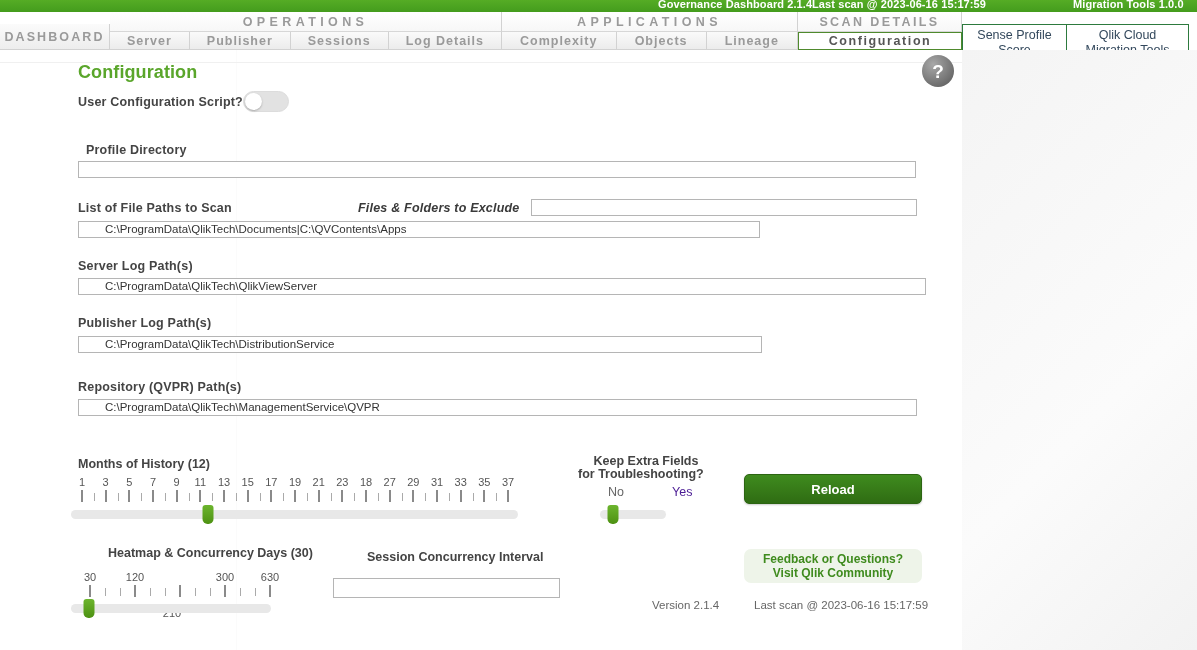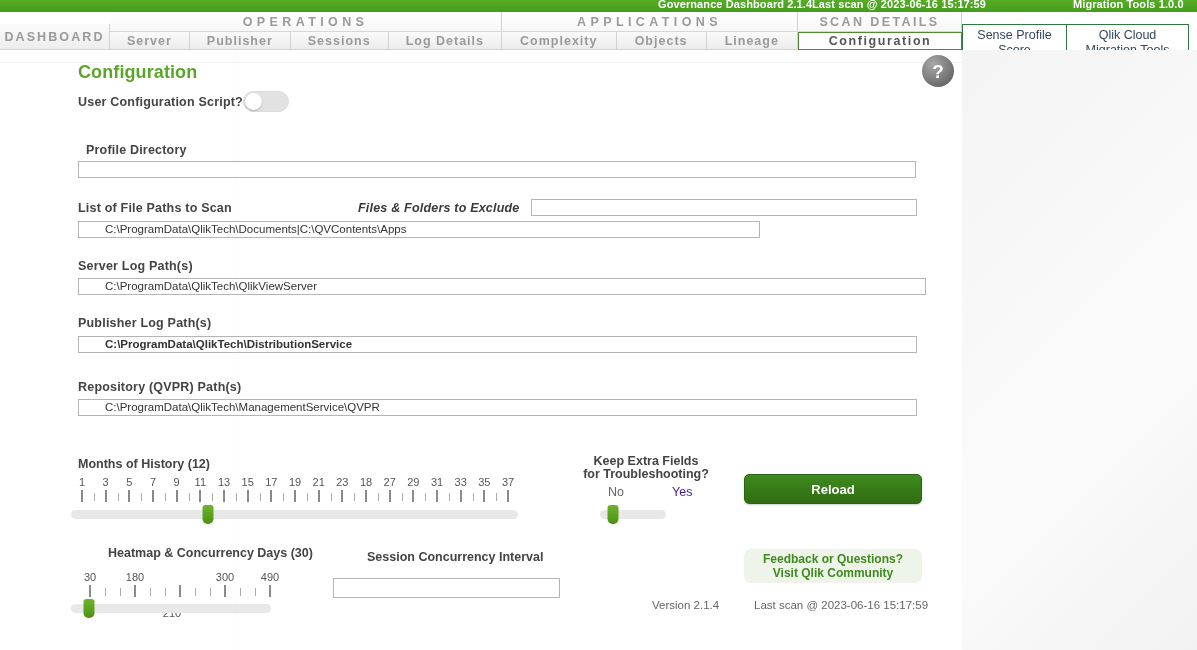--- a/index.html
+++ b/index.html
@@ -398,21 +398,21 @@
 
   <div class="field-label" style="left:78px; top:201px;">List of File Paths to Scan</div>
   <div class="field-label lbl-italic" style="left:358px; top:201px;">Files &amp; Folders to Exclude</div>
   <input class="txtinput" style="left: 531px; top: 199px; width: 386px;" value="">
   <div class="pathvalue" style="left:78px; top:221px; width:682px;">C:\ProgramData\QlikTech\Documents|C:\QVContents\Apps</div>
 
   <div class="field-label" style="left:78px; top:259px;">Server Log Path(s)</div>
   <div class="pathvalue" style="left:78px; top:278px; width:848px;">C:\ProgramData\QlikTech\QlikViewServer</div>
 
   <div class="field-label" style="left:78px; top:316px;">Publisher Log Path(s)</div>
-  <div class="pathvalue" style="left:78px; top:336px; width:839px;font-weight:bold;">C:\ProgramData\QlikTech\DistributionService</div>
+  <div class="pathvalue" style="left:78px; top:336px; width:684px;">C:\ProgramData\QlikTech\DistributionService</div>
 
   <div class="field-label" style="left:78px; top:380px;">Repository (QVPR) Path(s)</div>
   <div class="pathvalue" style="left:78px; top:399px; width:839px;">C:\ProgramData\QlikTech\ManagementService\QVPR</div>
 
   <div class="slider-label" style="left:78px; top:457px;">Months of History (12)</div>
   <div class="ticks" id="ticks-months" style="left:70px; top:476px; width:450px;">
       <div class="tick-num" style="left: 12px;">1</div>
       <div class="tick-major" style="left: 12px;"></div>
       <div class="tick-minor" style="left: 23.8333px;"></div>
       <div class="tick-num" style="left: 35.6667px;">3</div>
@@ -467,48 +467,48 @@
       <div class="tick-major" style="left: 414.333px;"></div>
       <div class="tick-minor" style="left: 426.167px;"></div>
       <div class="tick-num" style="left: 438px;">37</div>
       <div class="tick-major" style="left: 438px;"></div>
     </div>
   <div class="track" style="left:71px; top:510px; width:447px;">
     <div class="handle" id="handle-months" style="left: 30.5556%;"></div>
   </div>
 
   <div class="slider-label" style="left:586px; top:454px; width:120px; text-align:center;">Keep Extra Fields</div>
-  <div class="slider-label" style="left:578px; top:467px; width:136px; text-align:center;">for Troubleshooting?</div>
+  <div class="slider-label" style="left:578px; top:467px; width:136px; text-align:left;">for Troubleshooting?</div>
   <div class="slider-label" style="left:608px; top:485px; font-weight:normal; color:#666;">No</div>
   <div class="slider-label" style="left:672px; top:485px; font-weight:normal; color:#4c1d95;">Yes</div>
   <div class="track" style="left:600px; top:510px; width:66px;">
     <div class="handle" style="left:19%;"></div>
   </div>
 
   <div class="reload-btn">Reload</div>
 
   <div class="slider-label" style="left:78px; top:546px;margin-left:30px;">Heatmap &amp; Concurrency Days (30)</div>
   <div class="ticks" id="ticks-heatmap" style="left:80px; top:571px; width:200px;">
       <div class="tick-num" style="left: 10px;">30</div>
       <div class="tick-major" style="left: 10px;"></div>
       <div class="tick-minor" style="left: 25px;"></div>
       <div class="tick-minor" style="left: 40px;"></div>
-      <div class="tick-num" style="left: 55px;">180</div>
+      <div class="tick-num" style="left: 55px;">120</div>
       <div class="tick-major" style="left: 55px;"></div>
       <div class="tick-minor" style="left: 70px;"></div>
       <div class="tick-minor" style="left: 85px;"></div>
       <div class="tick-num" style="left: 92px; margin-top: 36px;">210</div>
       <div class="tick-major" style="left: 100px;"></div>
       <div class="tick-minor" style="left: 115px;"></div>
       <div class="tick-minor" style="left: 130px;"></div>
       <div class="tick-num" style="left: 145px;">300</div>
       <div class="tick-major" style="left: 145px;"></div>
       <div class="tick-minor" style="left: 160px;"></div>
       <div class="tick-minor" style="left: 175px;"></div>
-      <div class="tick-num" style="left: 190px;">490</div>
+      <div class="tick-num" style="left: 190px;">630</div>
       <div class="tick-major" style="left: 190px;"></div>
     </div>
   <div class="track" style="left:71px; top:604px; width:200px;">
     <div class="handle" id="handle-heatmap" style="left: 9%;"></div>
   </div>
 
   <div class="slider-label" style="left:367px; top:550px;">Session Concurrency Interval</div>
   <input class="txtinput" style="left: 333px; top: 578px; width: 227px; height: 20px;" value="">
 
   <div class="feedback-btn">

